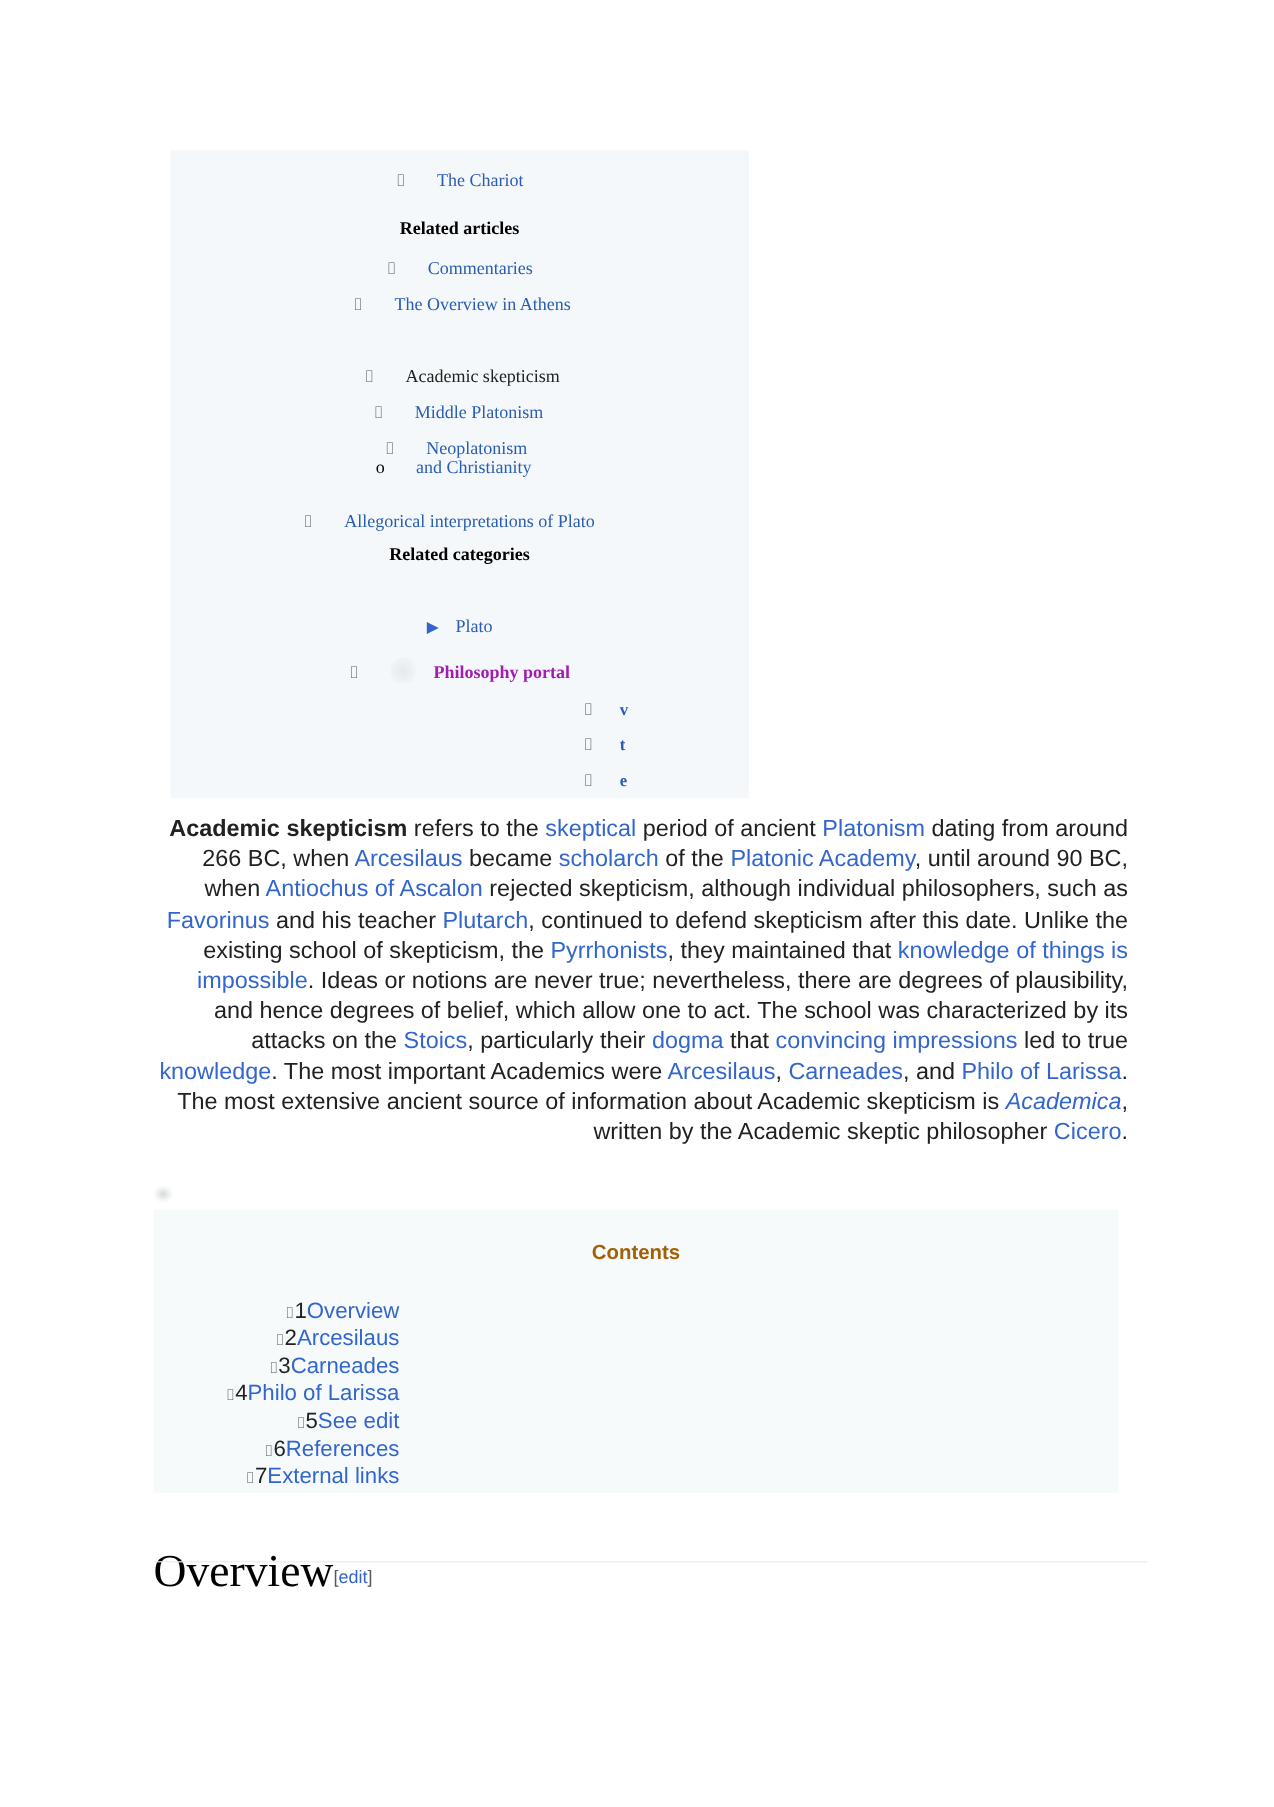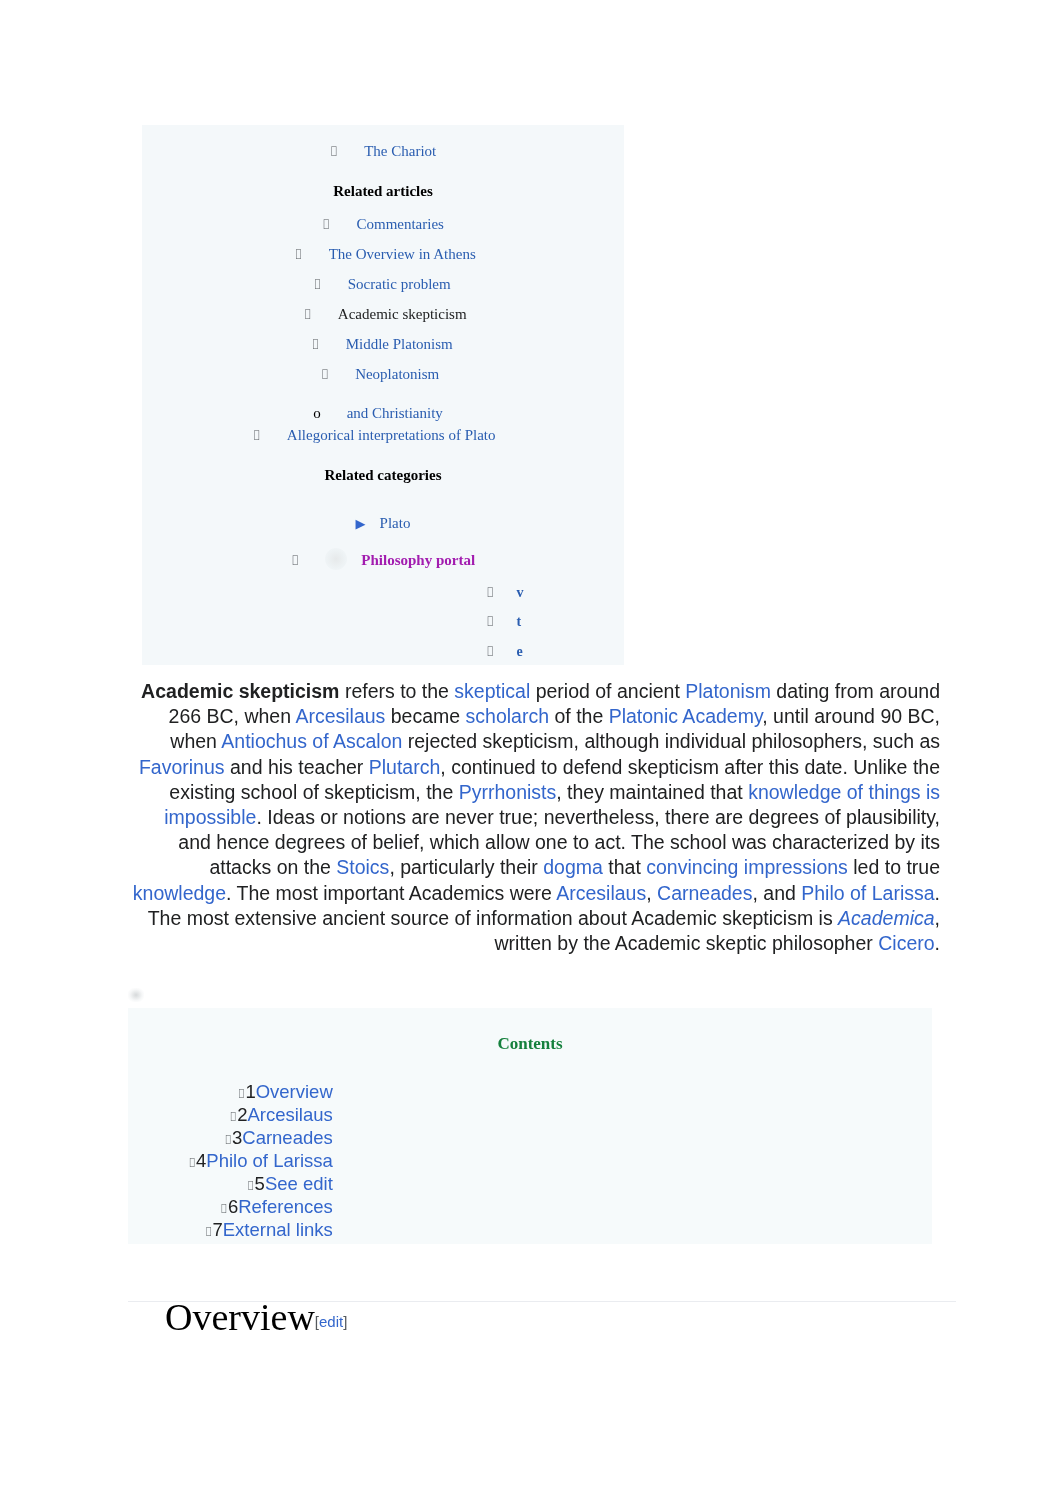--- a/index.html
+++ b/index.html
@@ -118,22 +118,22 @@
     height: 236px;
     background: #f6fafb;
   }
   .toc-title {
     position: absolute;
     left: 0; top: 26px;
     width: 804px;
     text-align: center;
     font-weight: bold;
     font-size: 17px;
-    color: #15803d;
-    font-family: Liberation Serif, serif;
+    color: #a16207;
+    font-family: Liberation Sans, sans-serif;
   }
   .toc-list {
     position: absolute;
     left: 32px;
     top: 72px;
     font-size: 18.5px;
     line-height: 23px;
   }
   .toc-item { white-space: nowrap; height: 23px; text-align: right; }
   .toc-bullet {
@@ -155,25 +155,24 @@
   }
 
   
   .sec-head {
     position: absolute;
     left: 128px;
     top: 1258px;
     width: 830px;
     font-family: "Liberation Serif", serif;
     font-size: 38px;
-    line-height: 55px;
+    line-height: 40px;
     color: #000;
     font-weight: normal;
     white-space: nowrap;
-    margin-left: 37px;
   }
   .sec-head .edit {
     font-family: "Liberation Sans", sans-serif;
     font-size: 15px;
     color: #54595d;
     vertical-align: 3px;
   }
   .sec-head .edit a { color: #3366cc; text-decoration: none; }
   .sec-rule {
     position: absolute;
@@ -187,27 +186,26 @@
 </head>
 <body>
 
 <div class="page">
 
   <div class="navbox" id="navbox">
       <div class="nb-row" style="top: 16px; margin-left: 0px;"><span class="nb-bullet">⌷</span><span class="nb-gap"></span><a href="#" class="lnk-serif">The Chariot</a></div>
       <div class="nb-head" style="top: 56px;">Related articles</div>
       <div class="nb-row" style="top: 89px; margin-left: 0px;"><span class="nb-bullet">⌷</span><span class="nb-gap"></span><a href="#" class="lnk-serif">Commentaries</a></div>
       <div class="nb-row" style="top: 119px; margin-left: 2px;"><span class="nb-bullet">⌷</span><span class="nb-gap"></span><a href="#" class="lnk-serif">The Overview in Athens</a></div>
-      <div class="nb-row" style="top: 149px; margin-left: -1px;"><span class="nb-bullet">⌷</span><span class="nb-gap"></span><a href="#" class="lnk-serif">Socratic problem</a></div>
       <div class="nb-row" style="top: 179px; margin-left: 2px;"><span class="nb-bullet">⌷</span><span class="nb-gap"></span><span class="plain">Academic skepticism</span></div>
       <div class="nb-row" style="top: 209px; margin-left: -1px;"><span class="nb-bullet">⌷</span><span class="nb-gap"></span><a href="#" class="lnk-serif">Middle Platonism</a></div>
       <div class="nb-row" style="top: 239px; margin-left: -3px;"><span class="nb-bullet">⌷</span><span class="nb-gap"></span><a href="#" class="lnk-serif">Neoplatonism</a></div>
-      <div class="nb-row" style="top: 278px; margin-left: -5px;"><span class="nb-bullet" style="font-family: &quot;Liberation Serif&quot;, serif; color: rgb(0, 0, 0); font-size: 15px;">o</span><span class="nb-gap"></span><a href="#" class="lnk-serif">and Christianity</a></div>
+      <div class="nb-row" style="top: 255px; margin-left: -5px;"><span class="nb-bullet" style="font-family: &quot;Liberation Serif&quot;, serif; color: rgb(0, 0, 0); font-size: 15px;">o</span><span class="nb-gap"></span><a href="#" class="lnk-serif">and Christianity</a></div>
       <div class="nb-row" style="top: 300px; margin-left: -9px;"><span class="nb-bullet">⌷</span><span class="nb-gap"></span><a href="#" class="lnk-serif">Allegorical interpretations of Plato</a></div>
-      <div class="nb-head" style="top: 340px;">Related categories</div>
+      <div class="nb-head" style="top: 328px;">Related categories</div>
       <div class="nb-row" style="top: 388px; margin-left: 0px;"><span class="cat-tri">▶</span><span class="nb-gap-sm"></span><a href="#" class="lnk-serif">Plato</a></div>
       <div class="nb-row" style="top: 423px; margin-left: 0px;"><span class="nb-bullet">⌷</span><span class="nb-gap"></span><span class="portal-icon"></span><span class="nb-gap-sm"></span><a href="#" class="portal-link">Philosophy portal</a></div>
       <div class="vte" style="top: 458px; padding-left: 0px;"><span class="nb-bullet">⌷</span><a href="#" class="lnk-serif" style="font-weight: bold;">v</a></div>
       <div class="vte" style="top: 487px; padding-left: 4px;"><span class="nb-bullet">⌷</span><a href="#" class="lnk-serif" style="font-weight: bold;">t</a></div>
       <div class="vte" style="top: 517px; padding-left: 0px;"><span class="nb-bullet">⌷</span><a href="#" class="lnk-serif" style="font-weight: bold;">e</a></div>
     </div>
 
   <div class="prose" id="lead-para" style="left:128px; top:679px; width:812px;"><b>Academic skepticism</b><span> refers to the </span><a href="#" class="lnk">skeptical</a><span> period of ancient </span><a href="#" class="lnk">Platonism</a><span> dating from around 266 BC, when </span><a href="#" class="lnk">Arcesilaus</a><span> became </span><a href="#" class="lnk">scholarch</a><span> of the </span><a href="#" class="lnk">Platonic Academy</a><span>, until around 90 BC, when </span><a href="#" class="lnk">Antiochus of Ascalon</a><span> rejected skepticism, although individual philosophers, such as </span><a href="#" class="lnk">Favorinus</a><span> and his teacher </span><a href="#" class="lnk">Plutarch</a><span>, continued to defend skepticism after this date. Unlike the existing school of skepticism, the </span><a href="#" class="lnk">Pyrrhonists</a><span>, they maintained that </span><a href="#" class="lnk">knowledge of things is impossible</a><span>. Ideas or notions are never true; nevertheless, there are degrees of plausibility, and hence degrees of belief, which allow one to act. The school was characterized by its attacks on the </span><a href="#" class="lnk">Stoics</a><span>, particularly their </span><a href="#" class="lnk">dogma</a><span> that </span><a href="#" class="lnk">convincing impressions</a><span> led to true </span><a href="#" class="lnk">knowledge</a><span>. The most important Academics were </span><a href="#" class="lnk">Arcesilaus</a><span>, </span><a href="#" class="lnk">Carneades</a><span>, and </span><a href="#" class="lnk">Philo of Larissa</a><span>. The most extensive ancient source of information about Academic skepticism is </span><a href="#" class="lnk" style="font-style: italic;">Academica</a><span>, written by the Academic skeptic philosopher </span><a href="#" class="lnk">Cicero</a><span>.</span></div>
 
   <div class="toc-smudge"></div>

